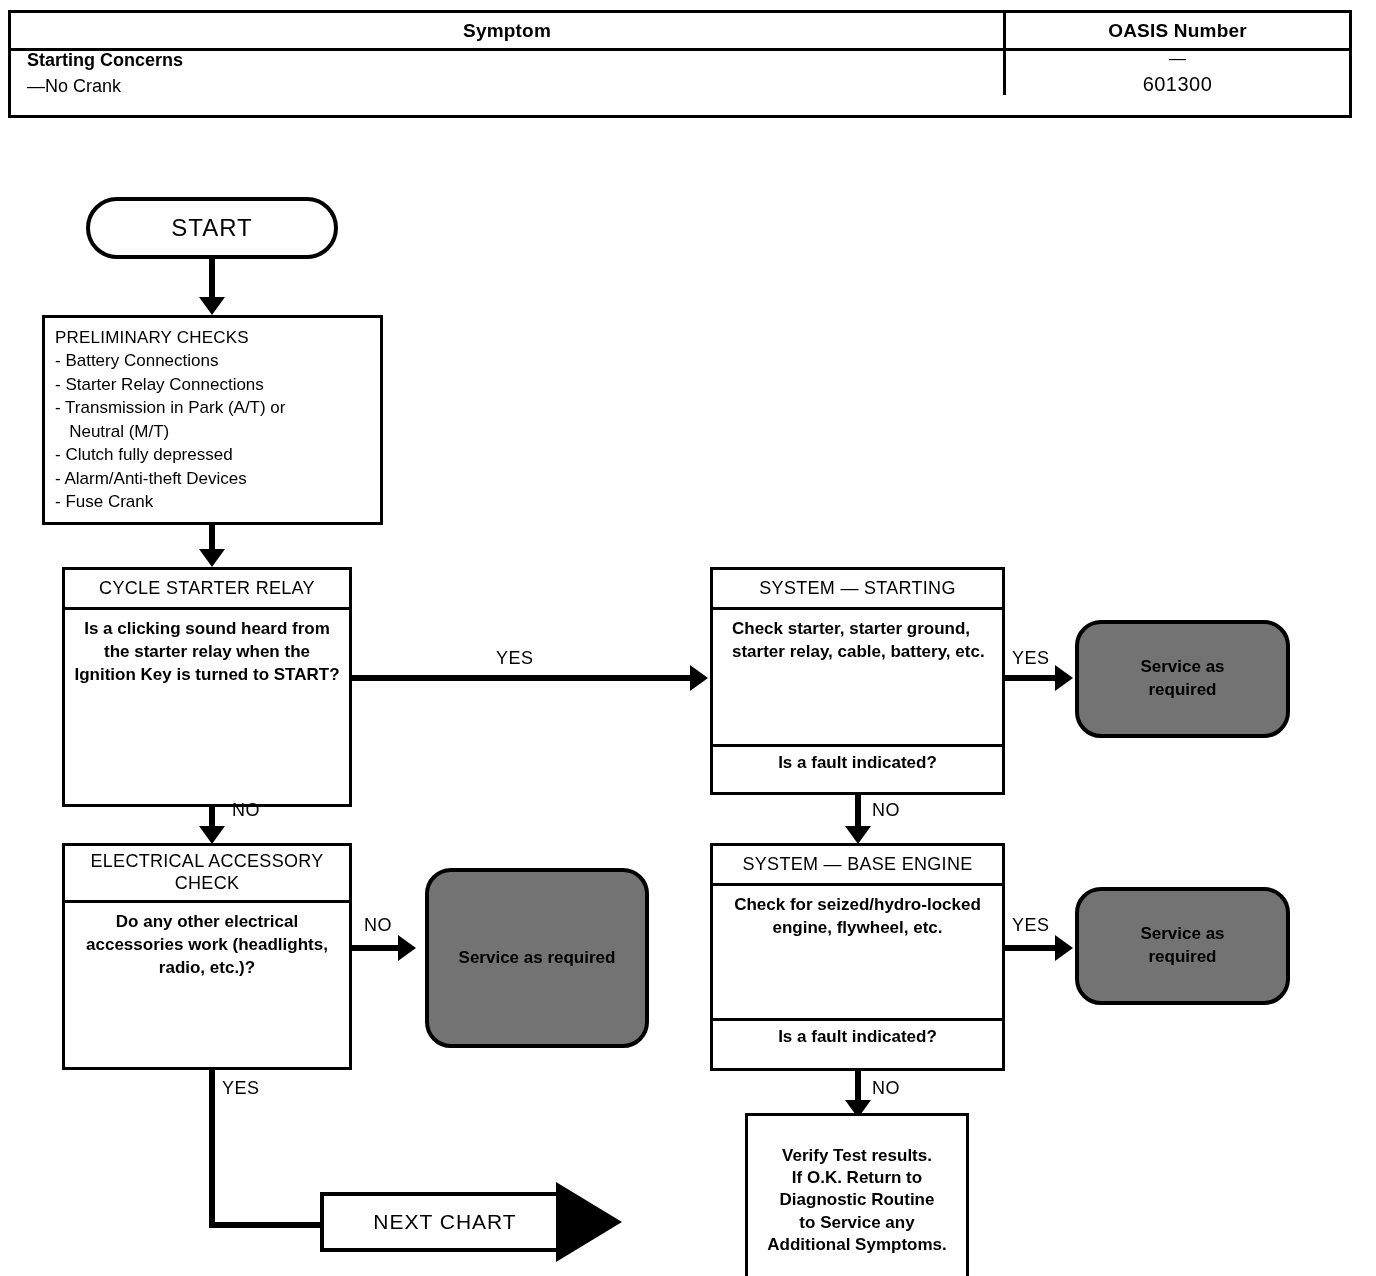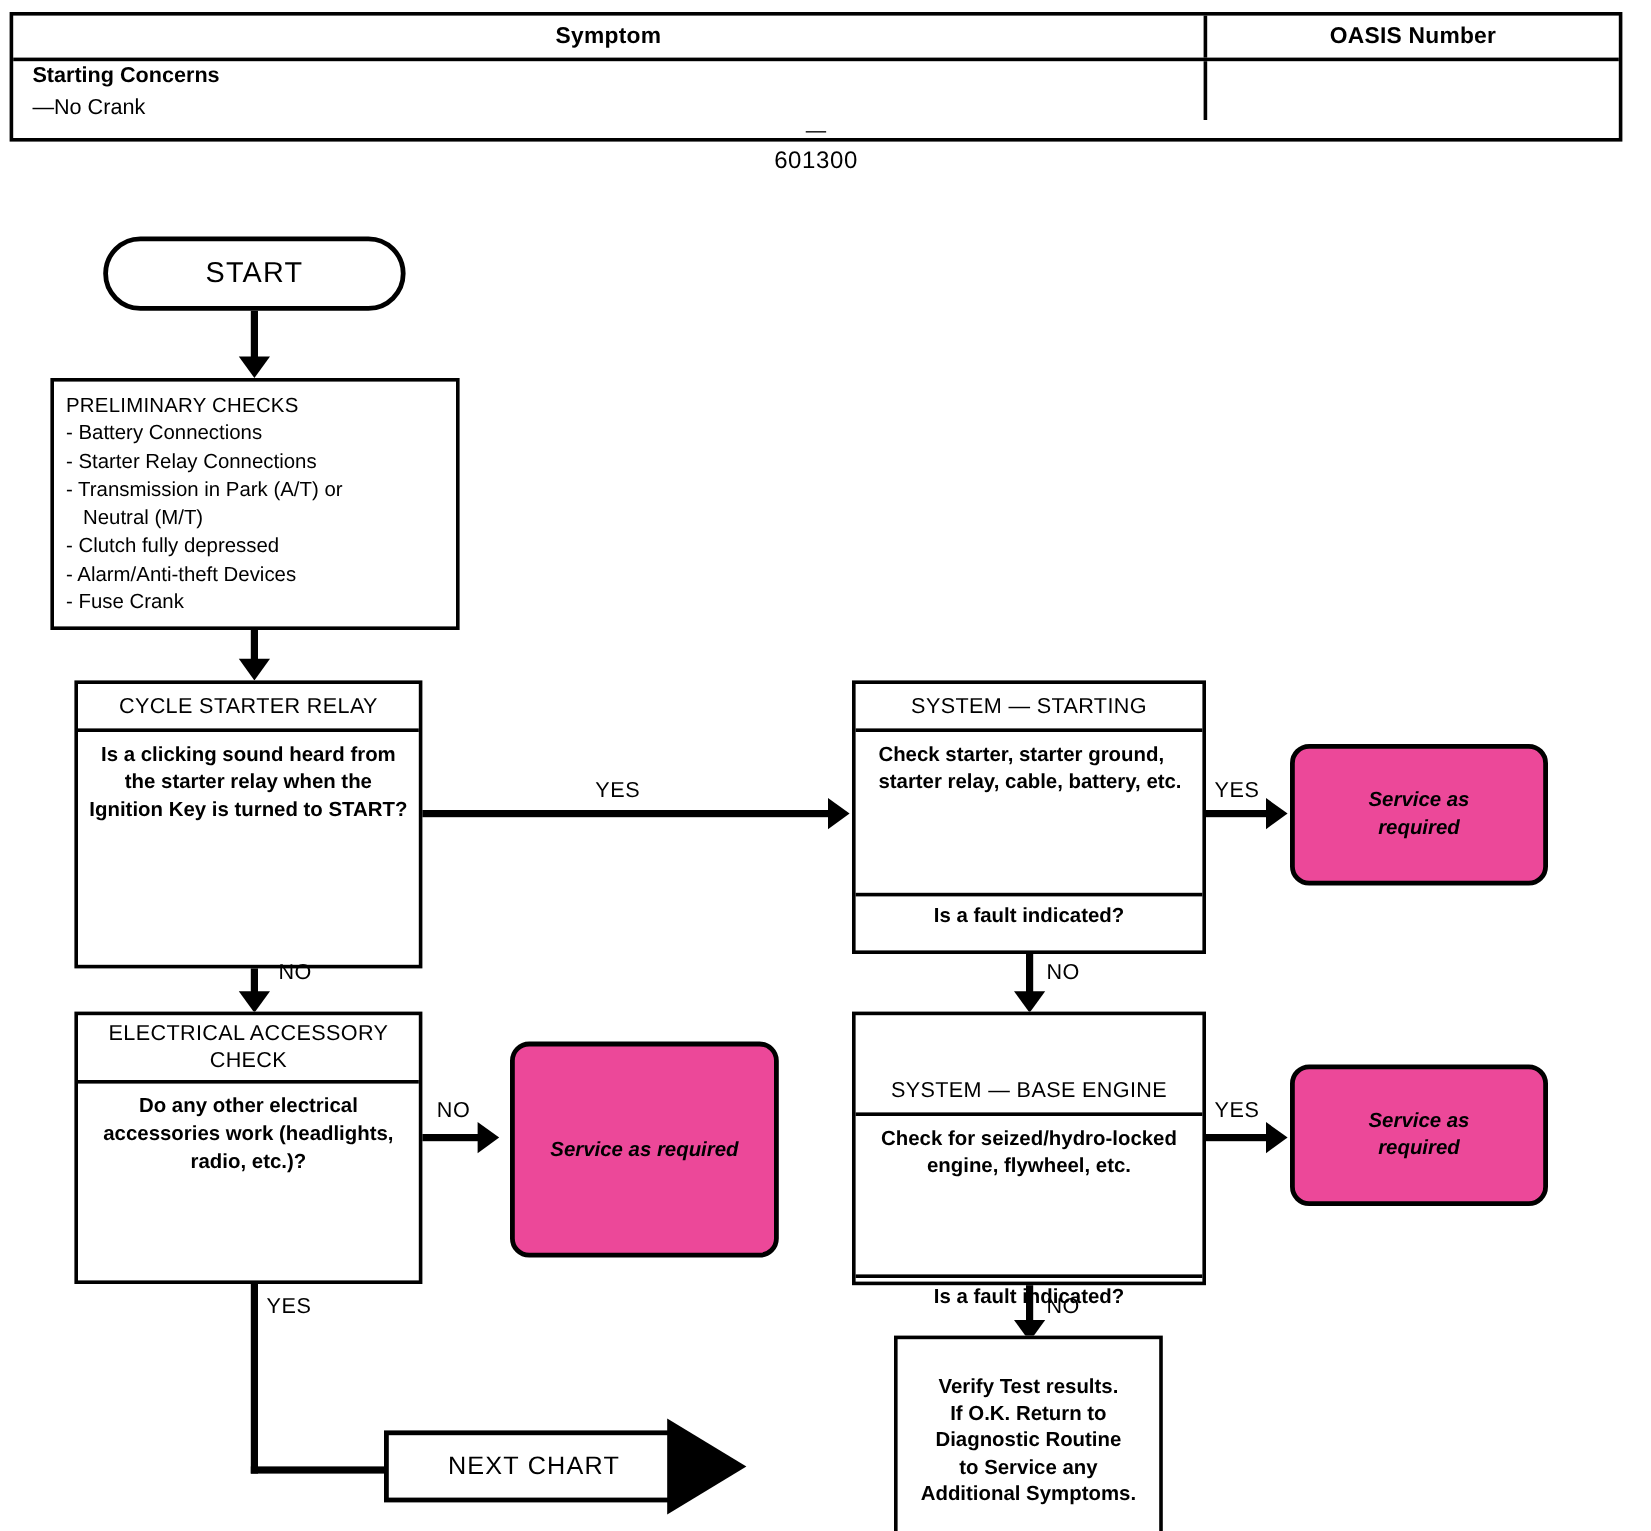--- a/index.html
+++ b/index.html
@@ -34,21 +34,20 @@
     display: flex;
     width: 100%;
     box-sizing: border-box;
   }
   .sym-table .row.head {
     height: 38px;
     border-bottom: 3px solid #000;
   }
   .sym-table .row.body {
     height: 44px;
-    flex-direction: column;
   }
   .sym-table .cell-left {
     width: 995px;
     box-sizing: border-box;
     border-right: 3px solid #000;
     display: flex;
     flex-direction: column;
     justify-content: center;
   }
   .sym-table .cell-right {
@@ -103,30 +102,29 @@
     display: flex;
     align-items: center;
     justify-content: center;
     font-size: 24px;
     letter-spacing: 1px;
   }
   .rounded {
     position: absolute;
     box-sizing: border-box;
     border: 4px solid #000;
-    border-radius: 16px;
-    background: #ec4899;
+    border-radius: 26px;
+    background: #737373;
     display: flex;
     align-items: center;
     justify-content: center;
     text-align: center;
     font-size: 17px;
     line-height: 1.35;
     font-weight: bold;
-    font-style: italic;
   }
   .node-title {
     box-sizing: border-box;
     border-bottom: 3px solid #000;
     text-align: center;
     font-size: 18px;
     letter-spacing: 0.3px;
     display: flex;
     align-items: center;
     justify-content: center;
@@ -304,21 +302,21 @@
 
   <div class="rounded" style="left:425px; top:868px; width:224px; height:180px;">
     <span>Service as required</span>
   </div>
 
   <div class="vline" style="left:209px; top:1070px; height:158px;"></div>
   <div class="hline" style="left:209px; top:1222px; width:115px;"></div>
   <div class="edge-label" style="left:222px; top:1078px;">YES</div>
 
   <div class="node" style="left:710px; top:843px; width:295px; height:228px;">
-    <div class="node-title" style="height:40px;margin-top:44px;">SYSTEM — BASE ENGINE</div>
+    <div class="node-title" style="height:40px;">SYSTEM — BASE ENGINE</div>
     <div class="node-body" style="height:132px;">Check for seized/hydro-locked engine, flywheel, etc.</div>
     <div class="node-foot">Is a fault indicated?</div>
   </div>
 
   <div class="hline" style="left:1005px; top:945px; width:52px;"></div>
   <div class="arrow-right" style="left:1055px; top:935px;"></div>
   <div class="edge-label" style="left:1012px; top:915px;">YES</div>
 
   <div class="vline" style="left:855px; top:1071px; height:36px;"></div>
   <div class="arrow-down" style="left:845px; top:1100px;"></div>

